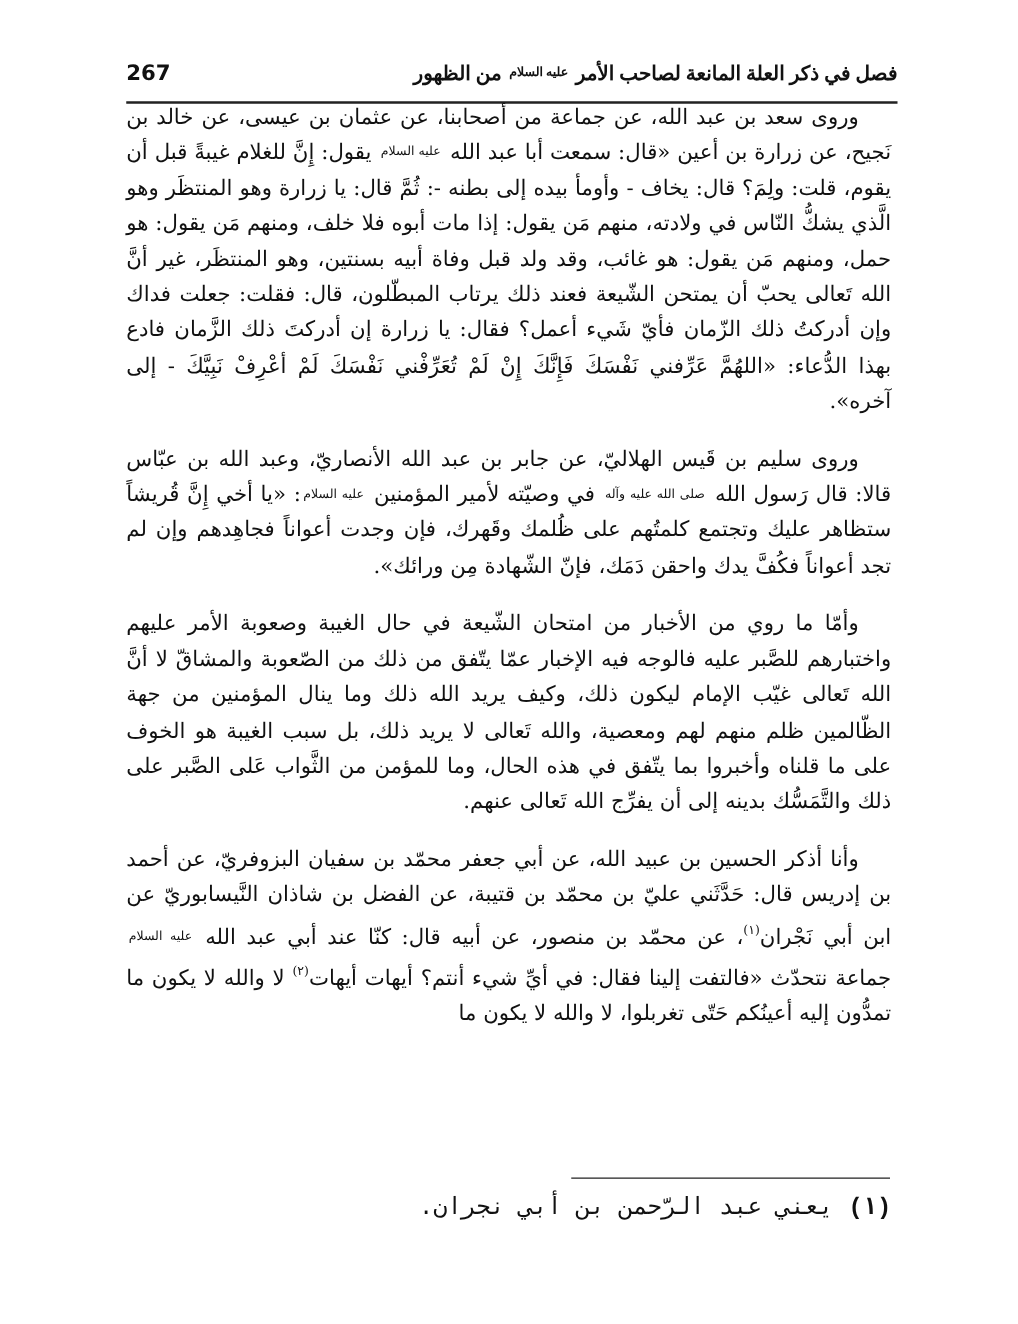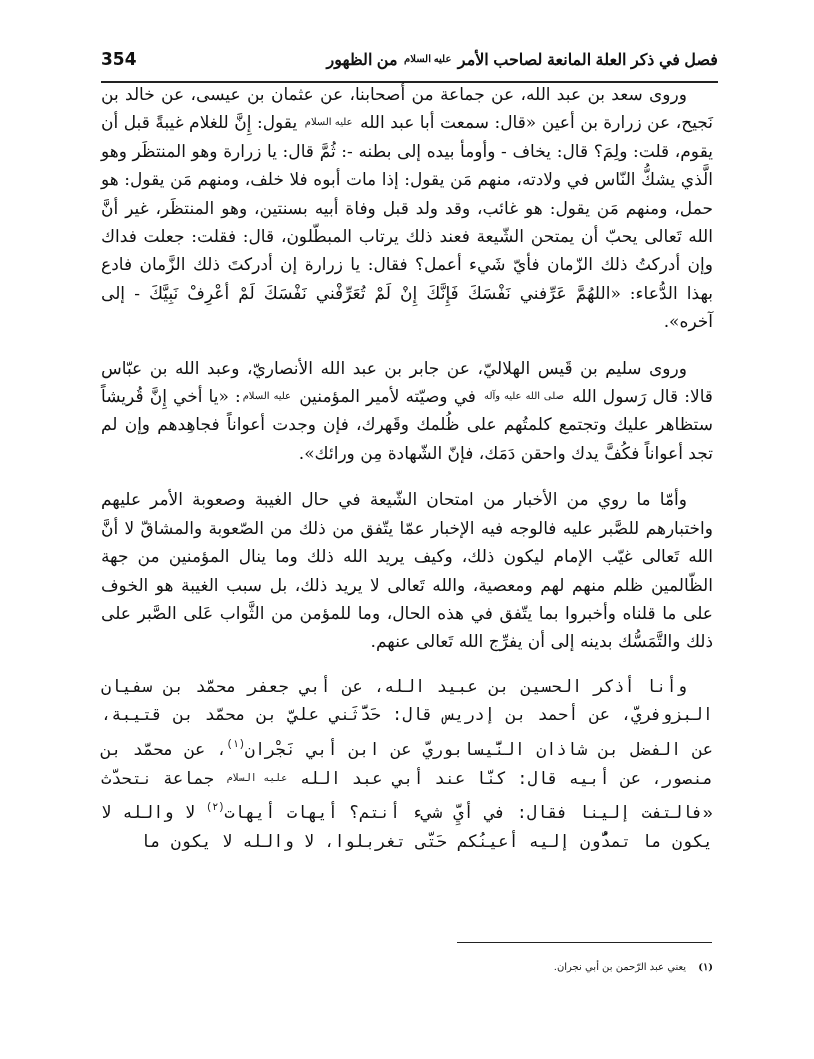--- a/index.html
+++ b/index.html
@@ -2,48 +2,48 @@
 <html><head>
 <meta charset="utf-8">
 <style>
   html, body { margin: 0; padding: 0; background: #ffffff; }
   body { width: 814px; height: 1059px; position: relative; overflow: hidden;
          font-family: "DejaVu Serif", "Liberation Serif", serif; color: #111; }
   .page { position: absolute; left: 0; top: 0; width: 814px; height: 1059px; background: #fff; }
 
   .header { position: absolute; left: 101px; top: 44px; width: 617px; height: 30px;
             direction: rtl; display: flex; justify-content: space-between; align-items: center; }
-  .running-title { font-family: Liberation Sans, sans-serif; font-weight: bold; font-size: 16px; white-space: nowrap; }
+  .running-title { font-family: Liberation Serif, serif; font-weight: bold; font-size: 16px; white-space: nowrap; }
   .page-number { font-family: "DejaVu Sans", sans-serif; font-weight: bold; font-size: 17px; direction: rtl; }
   .header-rule { position: absolute; left: 101px; top: 81px; width: 617px; height: 0;
                  border-top: 2px solid #222; }
   .honorific { font-size: 10px; vertical-align: 3px; padding: 0 2px; }
 
   .body-text { position: absolute; left: 101px; top: 80px; width: 612px; direction: rtl;
                text-align: justify; text-align-last: right; font-size: 17px; line-height: 28.4px; }
   .para { margin: 0 0 18px 0; text-indent: 26px; }
-  .para:last-child { margin-bottom: 0; font-family: Liberation Mono, monospace; }
+  .para:last-child { margin-bottom: 0; }
   .fnref { font-size: 10px; vertical-align: 8px; }
 
   .fn-rule { position: absolute; left: 457px; top: 942px; width: 255px; height: 0;
              border-top: 1.5px solid #222; }
   .footnotes { position: absolute; left: 101px; top: 953px; width: 612px; direction: rtl;
-               font-size: 10px; line-height: 27px; }
+               font-size: 19px; line-height: 27px; font-family: Liberation Mono, monospace; }
   .footnote { white-space: nowrap; }
   .fn-num { display: inline-block; margin-left: 12px; font-weight: bold; }
   .cont-mark { display: inline-block; margin-right: 10px; }
 </style>
 </head>
 <body>
 
 <div class="page">
 
   <div class="header">
     <span class="running-title"><span>فصل في ذكر العلة المانعة لصاحب الأمر</span> <span class="honorific">عليه السلام</span> <span>من الظهور</span></span>
-    <span class="page-number">354</span>
+    <span class="page-number">267</span>
   </div>
   <div class="header-rule"></div>
 
   <div class="body-text" id="body-text">
       <p class="para"><span>وروى سعد بن عبد الله، عن جماعة من أصحابنا، عن عثمان بن عيسى، عن خالد بن نَجيح، عن زرارة بن أعين «قال: سمعت أبا عبد الله </span><span class="honorific">عليه السلام</span><span> يقول: إِنَّ للغلام غيبةً قبل أن يقوم، قلت: ولِمَ؟ قال: يخاف - وأومأ بيده إلى بطنه -: ثُمَّ قال: يا زرارة وهو المنتظَر وهو الَّذي يشكُّ النّاس في ولادته، منهم مَن يقول: إذا مات أبوه فلا خلف، ومنهم مَن يقول: هو حمل، ومنهم مَن يقول: هو غائب، وقد ولد قبل وفاة أبيه بسنتين، وهو المنتظَر، غير أنَّ الله تَعالى يحبّ أن يمتحن الشّيعة فعند ذلك يرتاب المبطّلون، قال: فقلت: جعلت فداك وإن أدركتُ ذلك الزّمان فأيّ شَيء أعمل؟ فقال: يا زرارة إن أدركتَ ذلك الزَّمان فادع بهذا الدُّعاء: «اللهُمَّ عَرِّفني نَفْسَكَ فَإِنَّكَ إِنْ لَمْ تُعَرِّفْني نَفْسَكَ لَمْ أعْرِفْ نَبِيَّكَ - إلى آخره».</span></p>
       <p class="para"><span>وروى سليم بن قَيس الهلاليّ، عن جابر بن عبد الله الأنصاريّ، وعبد الله بن عبّاس قالا: قال رَسول الله </span><span class="honorific">صلى الله عليه وآله</span><span> في وصيّته لأمير المؤمنين </span><span class="honorific">عليه السلام</span><span>: «يا أخي إِنَّ قُريشاً ستظاهر عليك وتجتمع كلمتُهم على ظُلمك وقَهرك، فإن وجدت أعواناً فجاهِدهم وإن لم تجد أعواناً فكُفَّ يدك واحقن دَمَك، فإنّ الشّهادة مِن ورائك».</span></p>
       <p class="para"><span>وأمّا ما روي من الأخبار من امتحان الشّيعة في حال الغيبة وصعوبة الأمر عليهم واختبارهم للصَّبر عليه فالوجه فيه الإخبار عمّا يتّفق من ذلك من الصّعوبة والمشاقّ لا أنَّ الله تَعالى غيّب الإمام ليكون ذلك، وكيف يريد الله ذلك وما ينال المؤمنين من جهة الظّالمين ظلم منهم لهم ومعصية، والله تَعالى لا يريد ذلك، بل سبب الغيبة هو الخوف على ما قلناه وأخبروا بما يتّفق في هذه الحال، وما للمؤمن من الثَّواب عَلى الصَّبر على ذلك والتَّمَسُّك بدينه إلى أن يفرِّج الله تَعالى عنهم.</span></p>
       <p class="para"><span>وأنا أذكر الحسين بن عبيد الله، عن أبي جعفر محمّد بن سفيان البزوفريّ، عن أحمد بن إدريس قال: حَدَّثَني عليّ بن محمّد بن قتيبة، عن الفضل بن شاذان النَّيسابوريّ عن ابن أبي نَجْران</span><span class="fnref">(١)</span><span>، عن محمّد بن منصور، عن أبيه قال: كنّا عند أبي عبد الله </span><span class="honorific">عليه السلام</span><span> جماعة نتحدّث «فالتفت إلينا فقال: في أيِّ شيء أنتم؟ أيهات أيهات</span><span class="fnref">(٢)</span><span> لا والله لا يكون ما تمدُّون إليه أعينُكم حَتّى تغربلوا، لا والله لا يكون ما</span></p>
     </div>
 

